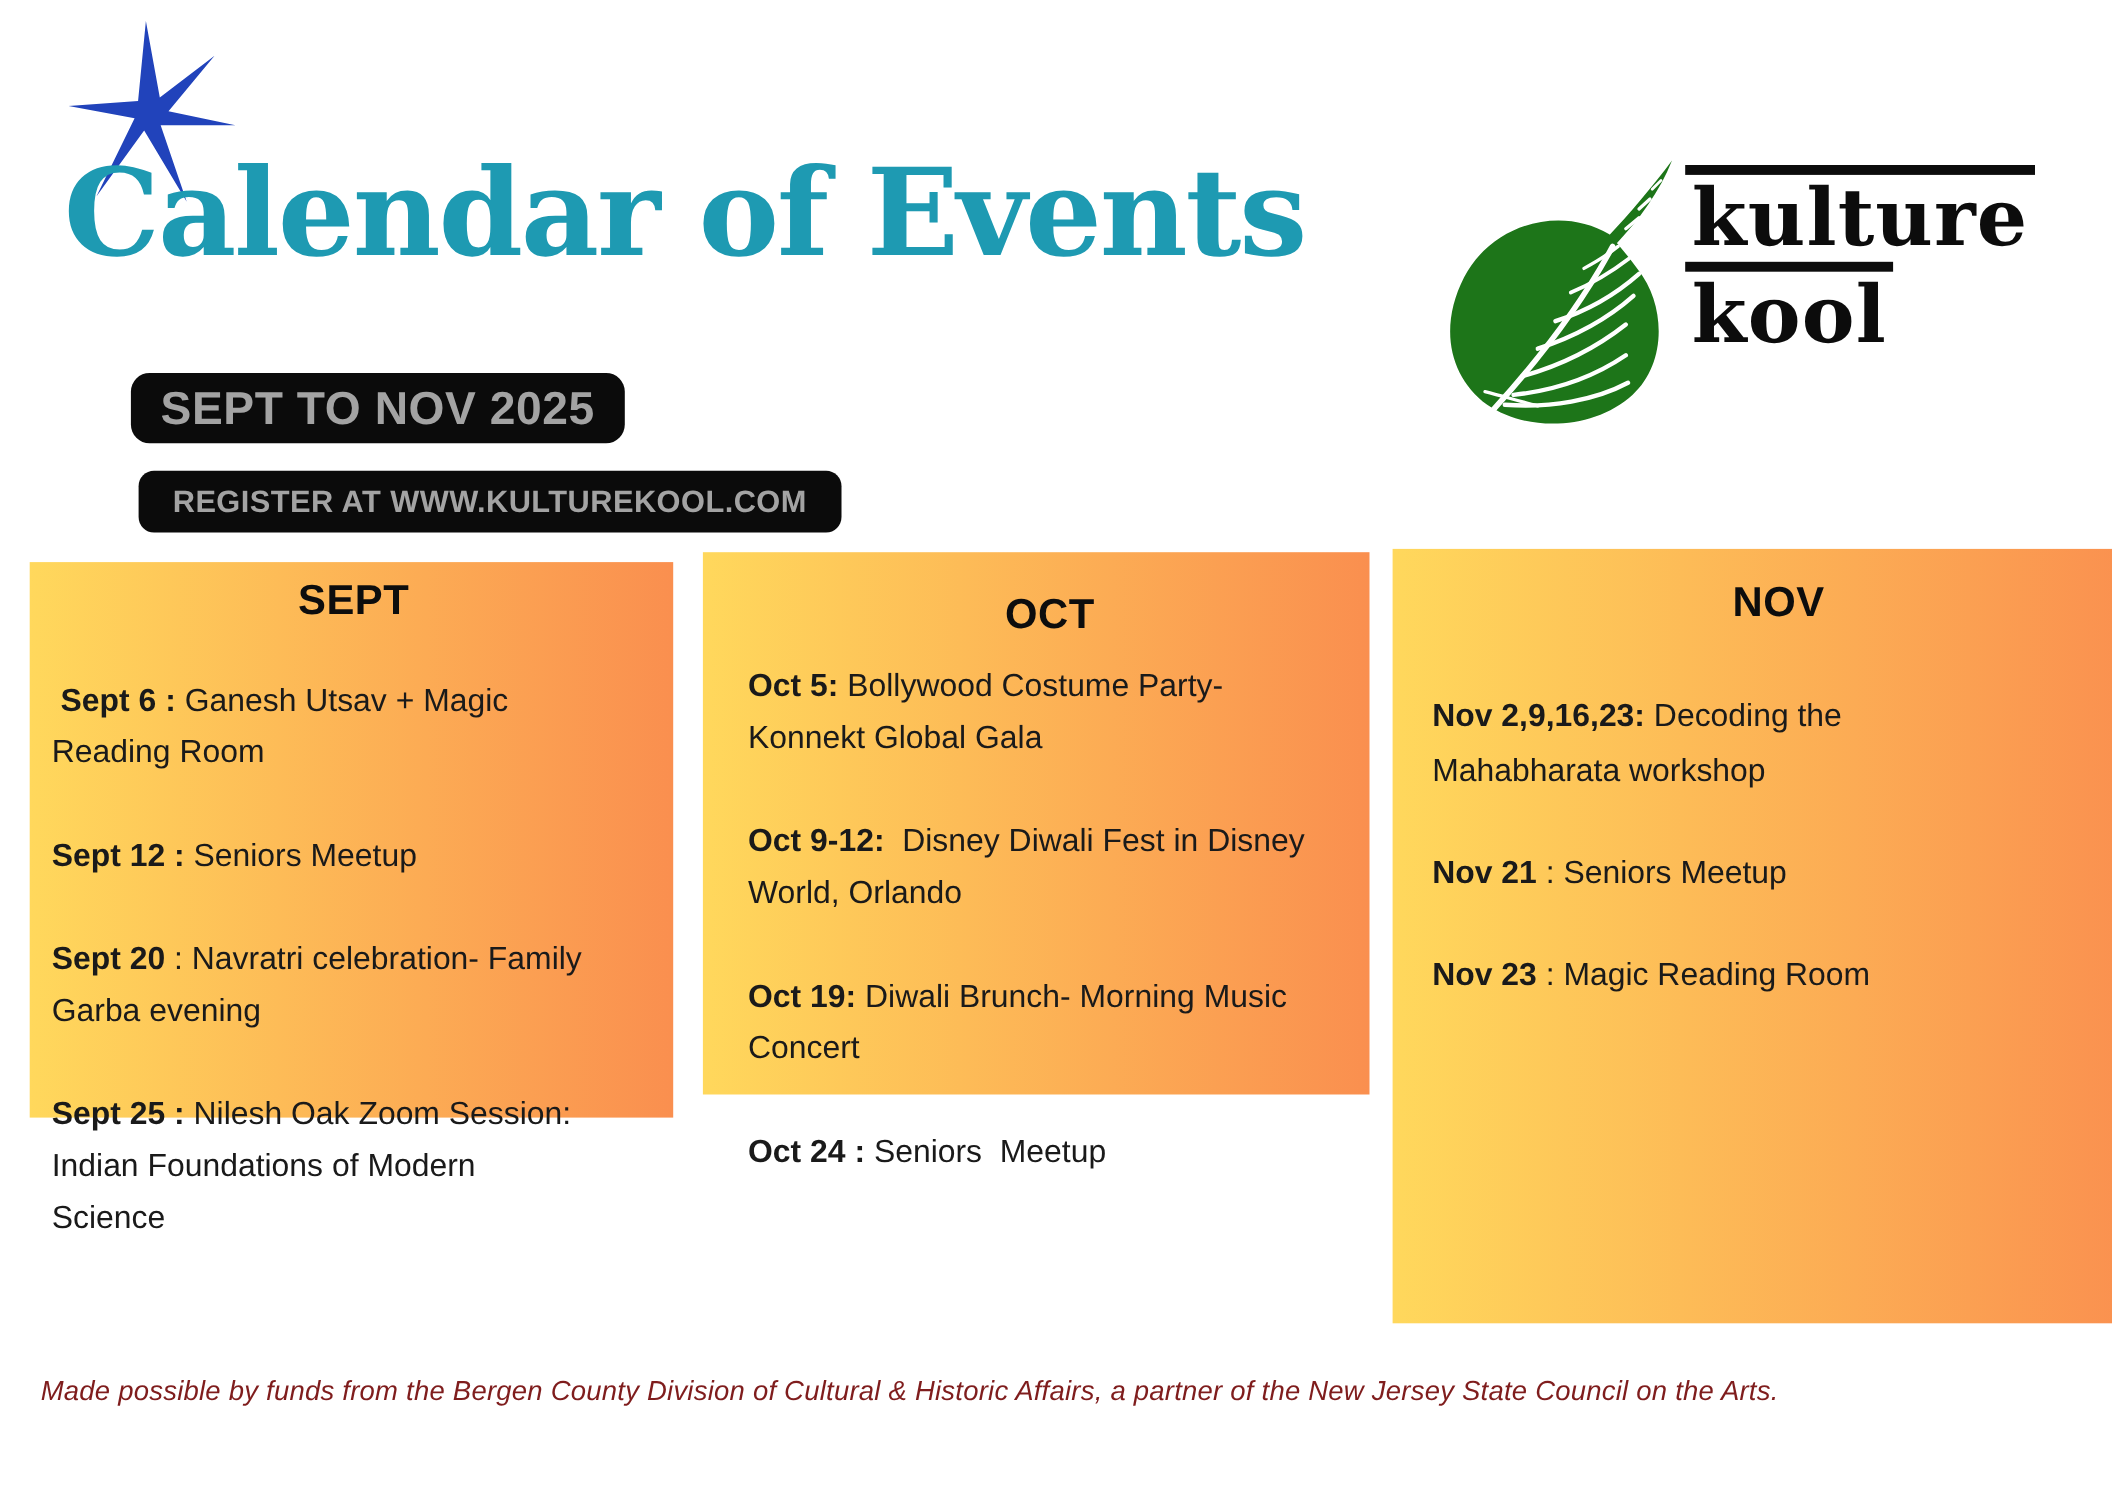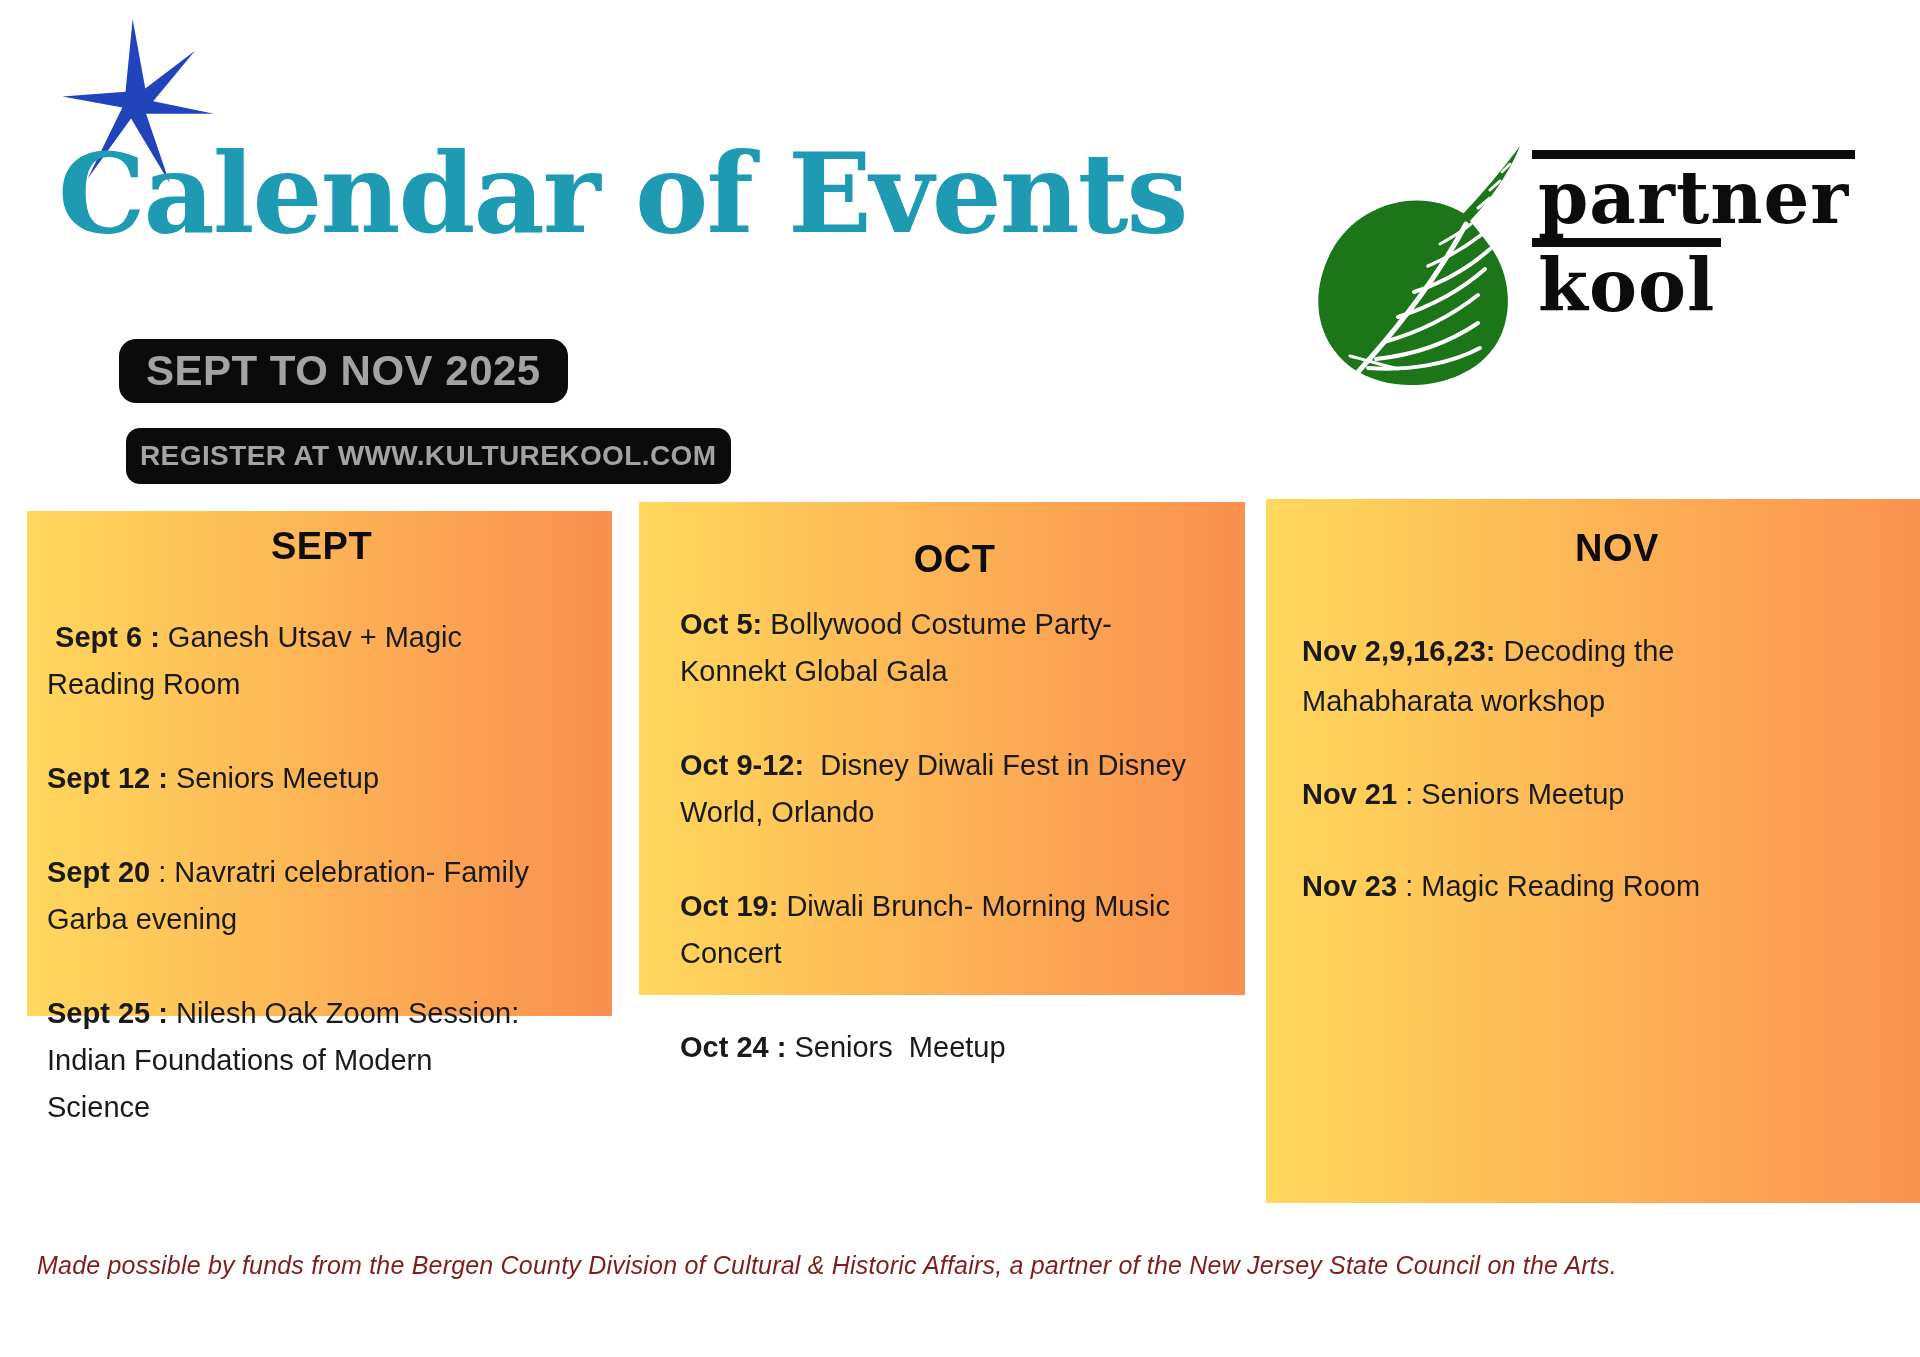--- a/index.html
+++ b/index.html
@@ -23,21 +23,21 @@
     color:var(--title-teal,#1E9AB2);
     white-space:nowrap;
   }
 
   
   .badge{
     position:absolute;background:var(--badge-black,#0B0B0B);color:#a3a3a3;
     font-weight:700;display:flex;align-items:center;white-space:nowrap;
   }
   .badge-range{left:119px;top:339px;height:64px;padding:0 27px;border-radius:17px;font-size:42px;letter-spacing:.5px;}
-  .badge-register{left:126px;top:428px;height:56px;padding:0 14px;border-radius:14px;font-size:28px;letter-spacing:.4px;}
+  .badge-register{left:126px;top:428px;height:56px;padding:0 31px;border-radius:14px;font-size:28px;letter-spacing:.4px;}
 
   
   .logo{position:absolute;left:1298px;top:126px;width:560px;height:260px;}
   .leaf{position:absolute;left:0;top:2px;width:238px;height:258px;color:var(--leaf-green,#1D7519);}
   .wordmark{position:absolute;left:234px;top:24px;color:#0c0c0c;font-family:"DejaVu Serif","Liberation Serif",serif;font-weight:700;}
   .wordmark span{display:table;border-top:9px solid #0c0c0c;padding:2px 6px 0 6px;font-size:72px;line-height:1.02;letter-spacing:1px;}
   .wordmark span + span{margin-top:4px;}
 
   
   .card{
@@ -94,21 +94,21 @@
         <path stroke-width="4" d="M116,164 C141,156 166,144 192,121"></path>
         <path stroke-width="3.5" d="M130,138 C149,130 166,120 183,107"></path>
         <path stroke-width="3" d="M142,116 C153,110 163,104 173,96"></path>
         <path stroke-width="3" d="M52,228 C68,232 84,237 100,241"></path>
         <path stroke-width="3" d="M180,80 L192,70"></path>
         <path stroke-width="3" d="M192,62 L202,53"></path>
         <path stroke-width="2.5" d="M204,44 L212,36"></path>
       </g>
     </svg>
     <div class="wordmark">
-      <span>partner</span>
+      <span>kulture</span>
       <span>kool</span>
     </div>
   </div>
 
   <section class="card card-sept">
     <h2>SEPT</h2>
     <div class="events">
         <p class="event"><strong> Sept 6 :</strong><span> Ganesh Utsav + Magic
 Reading Room</span></p>
         <p class="event"><strong>Sept 12 :</strong><span> Seniors Meetup</span></p>

